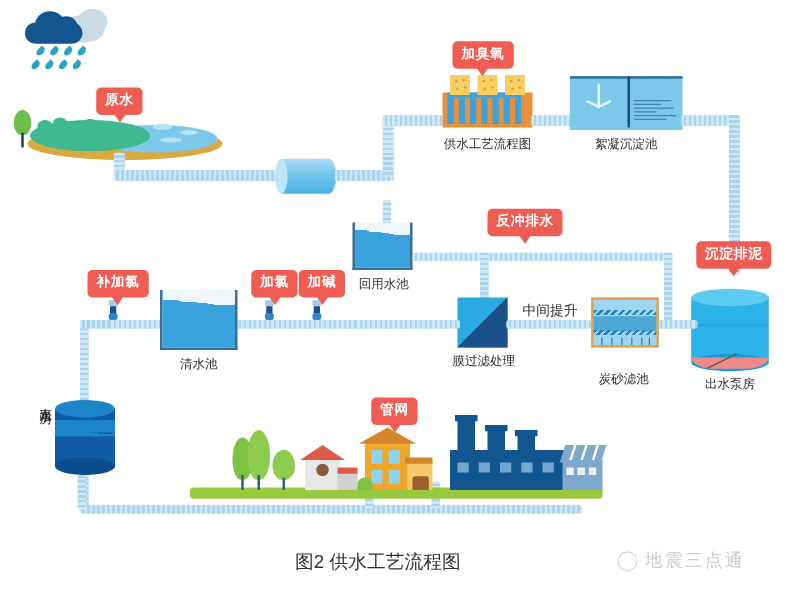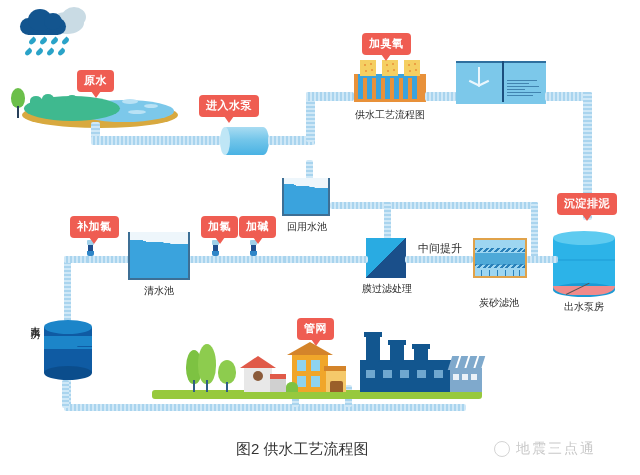--- a/index.html
+++ b/index.html
@@ -153,21 +153,20 @@
     <div style="position:absolute;left:106px;top:18px;width:18px;height:4px;background:#b9e2f5;border-radius:50%;"></div>
   </div>
   <div class="tag" style="left:77px;top:70px;">原水</div>
 
   <div class="pipe v" style="left:91px;top:122px;height:18px;"></div>
   <div class="pipe h" style="left:91px;top:136px;width:130px;"></div>
 
   <div class="pump" style="left:221px;top:127px;width:48px;height:28px;">
     <div class="capL"></div>
   </div>
-  <div class="tag" style="left:199px;top:95px;">进入水泵</div>
 
   <div class="pipe h" style="left:268px;top:136px;width:47px;"></div>
 
   <div class="pipe v" style="left:306px;top:92px;height:50px;"></div>
   <div class="pipe h" style="left:306px;top:92px;width:48px;"></div>
 
   <div style="position:absolute;left:354px;top:60px;width:72px;height:42px;">
     <div class="ozbase" style="left:0;top:14px;width:72px;height:28px;"></div>
     <div class="ozbar" style="left:4px;top:18px;width:5px;height:21px;"></div>
     <div class="ozbar" style="left:13px;top:18px;width:5px;height:21px;"></div>
@@ -209,20 +208,21 @@
     <div class="fl-arm" style="left:12px;top:24px;width:12px;height:2px;transform:rotate(26deg);transform-origin:right center;"></div>
     <div class="fl-arm" style="left:22px;top:24px;width:12px;height:2px;transform:rotate(-26deg);transform-origin:left center;"></div>
 
     <div class="plate" style="left:51px;top:19px;width:30px;"></div>
     <div class="plate" style="left:51px;top:22px;width:22px;"></div>
     <div class="plate" style="left:51px;top:25px;width:32px;"></div>
     <div class="plate" style="left:51px;top:28px;width:18px;"></div>
     <div class="plate" style="left:51px;top:31px;width:34px;"></div>
     <div class="plate" style="left:51px;top:34px;width:26px;"></div>
   </div>
+  <div class="cap" style="left:455px;top:108px;width:92px;">絮凝沉淀池</div>
 
   <div class="pipe h" style="left:545px;top:92px;width:47px;"></div>
   <div class="pipe v" style="left:583px;top:92px;height:128px;"></div>
 
   <div class="tag" style="left:557px;top:193px;">沉淀排泥</div>
   <div class="cyl" style="left:553px;top:231px;width:62px;height:66px;">
     <div class="body" style="background:#2cb3e8;"></div>
     <div class="top" style="background:#5ecbf0;"></div>
     <div class="bot" style="background:#1b9ad4;"></div>
     <div style="position:absolute;left:0;right:0;top:28px;height:2px;background:#1b9ad4;opacity:.45;"></div>
@@ -231,20 +231,21 @@
   <div class="leader" style="left:566px;top:294px;width:26px;transform:rotate(-26deg);"></div>
   <div class="cap" style="left:548px;top:300px;width:72px;">出水泵房</div>
 
   <div class="pipe v thin" style="left:306px;top:160px;height:22px;"></div>
   <div class="utank" style="left:282px;top:178px;width:48px;height:38px;">
     <div class="fill" style="height:26px;"></div>
     <div class="wave" style="bottom:24px;"></div>
   </div>
   <div class="cap" style="left:278px;top:220px;width:58px;">回用水池</div>
 
+  <div class="tag" style="left:390px;top:167px;">反冲排水</div>
   <div class="pipe h thin" style="left:330px;top:202px;width:208px;"></div>
   <div class="pipe v thin" style="left:384px;top:202px;height:56px;"></div>
   <div class="pipe v thin" style="left:531px;top:202px;height:56px;"></div>
 
   <div class="pipe h thin" style="left:526px;top:256px;width:32px;"></div>
 
   <div class="memb" style="left:366px;top:238px;width:40px;height:40px;">
     <div class="dk"></div>
   </div>
   <div class="cap" style="left:358px;top:282px;width:58px;">膜过滤处理</div>

